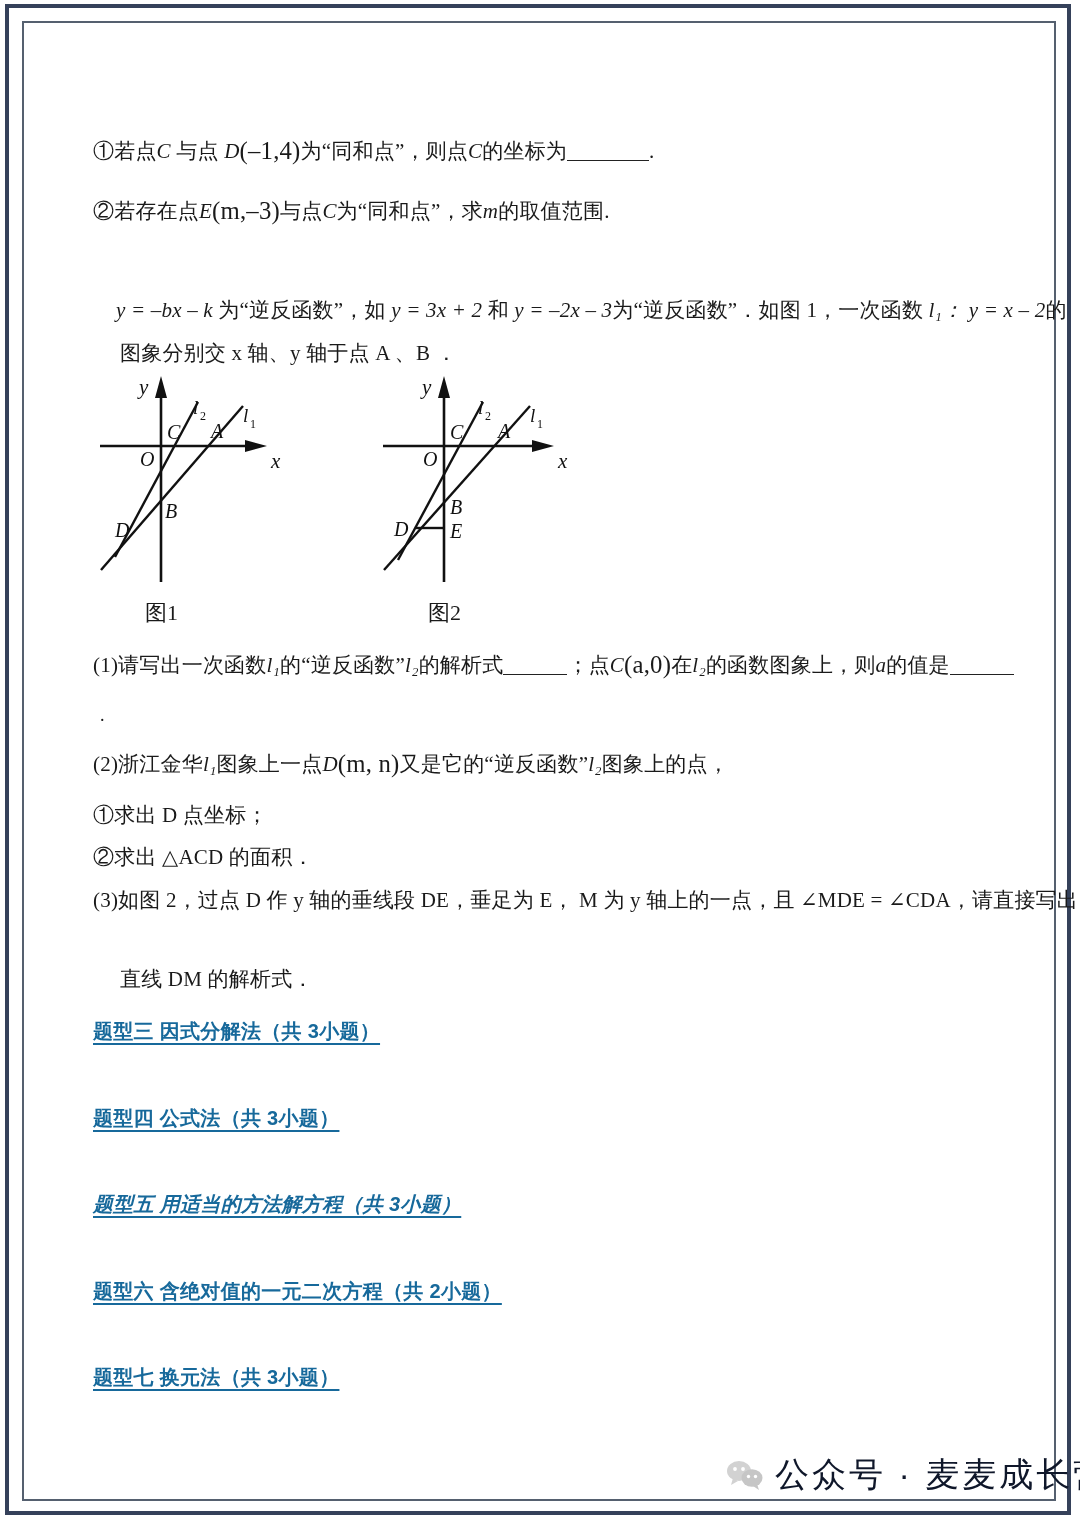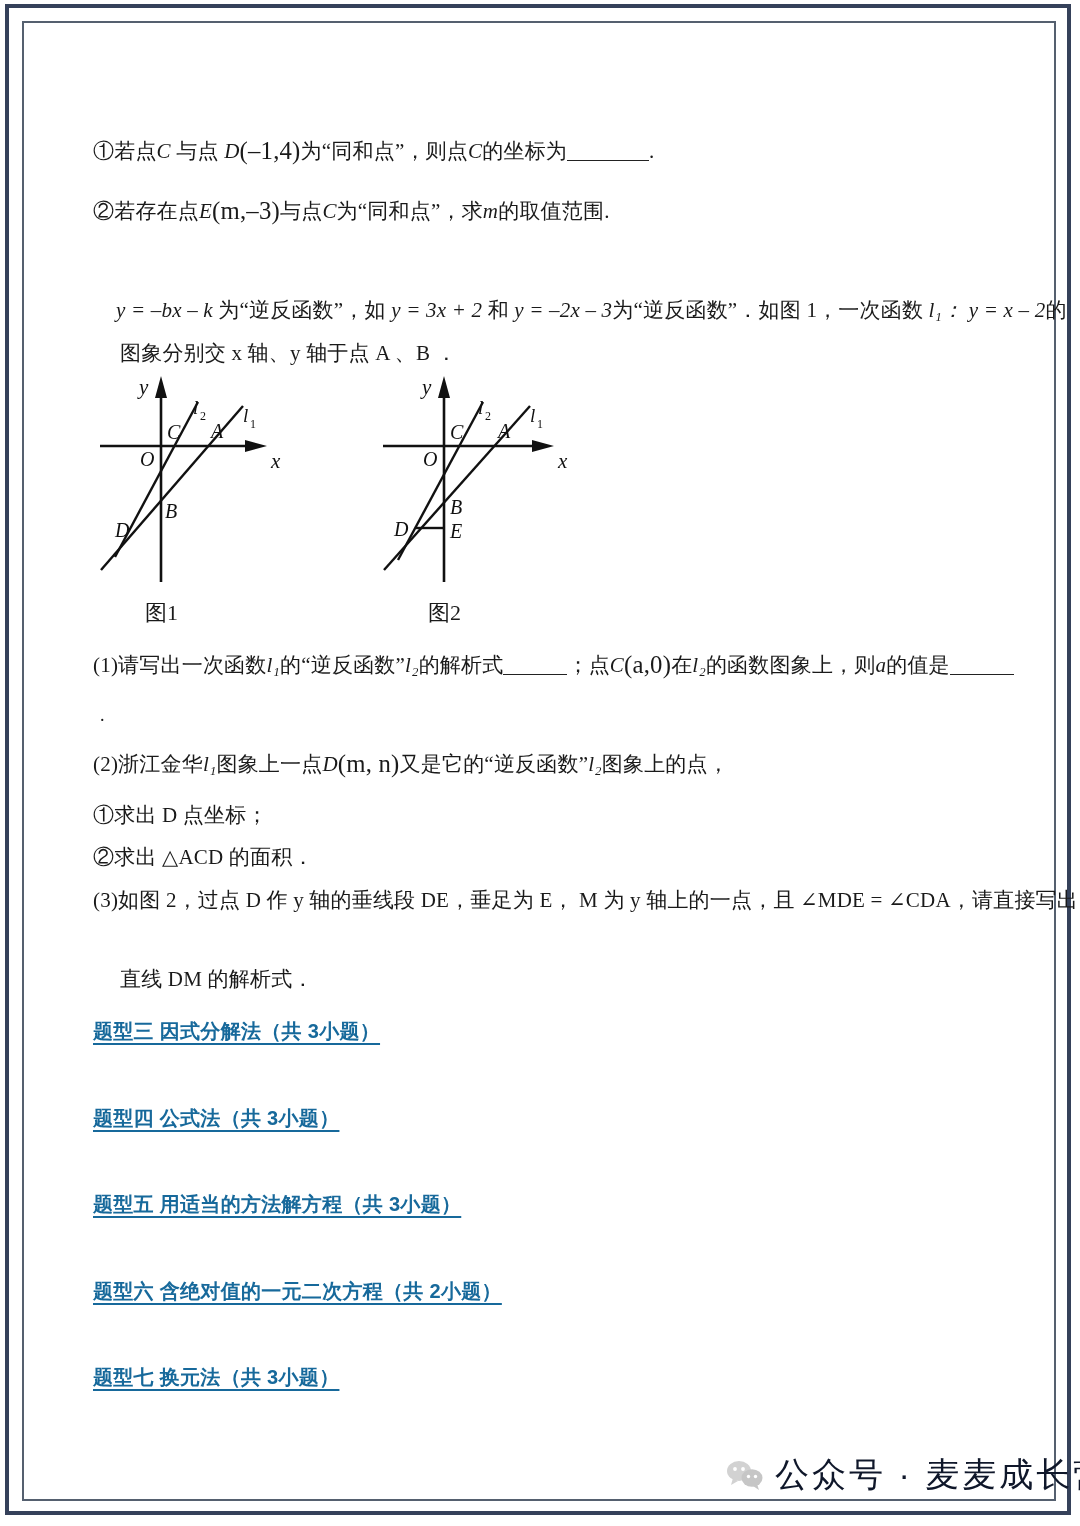--- a/index.html
+++ b/index.html
@@ -209,21 +209,21 @@
   <div class="q-line" style="left:93px; top:800px;text-align:right;">①求出 D 点坐标；</div>
   <div class="q-line" style="left:93px; top:842px;">②求出 △ACD 的面积．</div>
 
   <div class="q-line" style="left:93px; top:885px;">
     <span>(3)</span><span>如图 2，过点 D 作 y 轴的垂线段 DE，垂足为 E， M 为 y 轴上的一点，且 ∠MDE = ∠CDA，请直接写出</span>
   </div>
   <div class="q-line" style="left:120px; top:928px;margin-top:36px;">直线 DM 的解析式．</div>
 
   <div class="blue-heading" style="left:93px; top:1018px;">题型三  因式分解法（共 3小题）</div>
   <div class="blue-heading" style="left:93px; top:1105px;">题型四  公式法（共 3小题）</div>
-  <div class="blue-heading" style="left:93px; top:1191px;">题型五  用适当的方法解方程（共 3小题）</div>
+  <div class="blue-heading" style="left:93px; top:1191px;font-style:italic;">题型五  用适当的方法解方程（共 3小题）</div>
   <div class="blue-heading" style="left:93px; top:1278px;">题型六  含绝对值的一元二次方程（共 2小题）</div>
   <div class="blue-heading" style="left:93px; top:1364px;">题型七  换元法（共 3小题）</div>
 
   <div id="footer-watermark">
     <svg width="38" height="32" viewBox="0 0 38 32">
       <ellipse cx="13" cy="12" rx="12" ry="10" fill="#d2d2d2"></ellipse>
       <polygon points="7,19 5,26 12,22" fill="#d2d2d2"></polygon>
       <circle cx="9" cy="10" r="1.9" fill="#ffffff"></circle>
       <circle cx="17" cy="10" r="1.9" fill="#ffffff"></circle>
       <ellipse cx="26" cy="19" rx="10.5" ry="8.8" fill="#c6c6c6"></ellipse>

